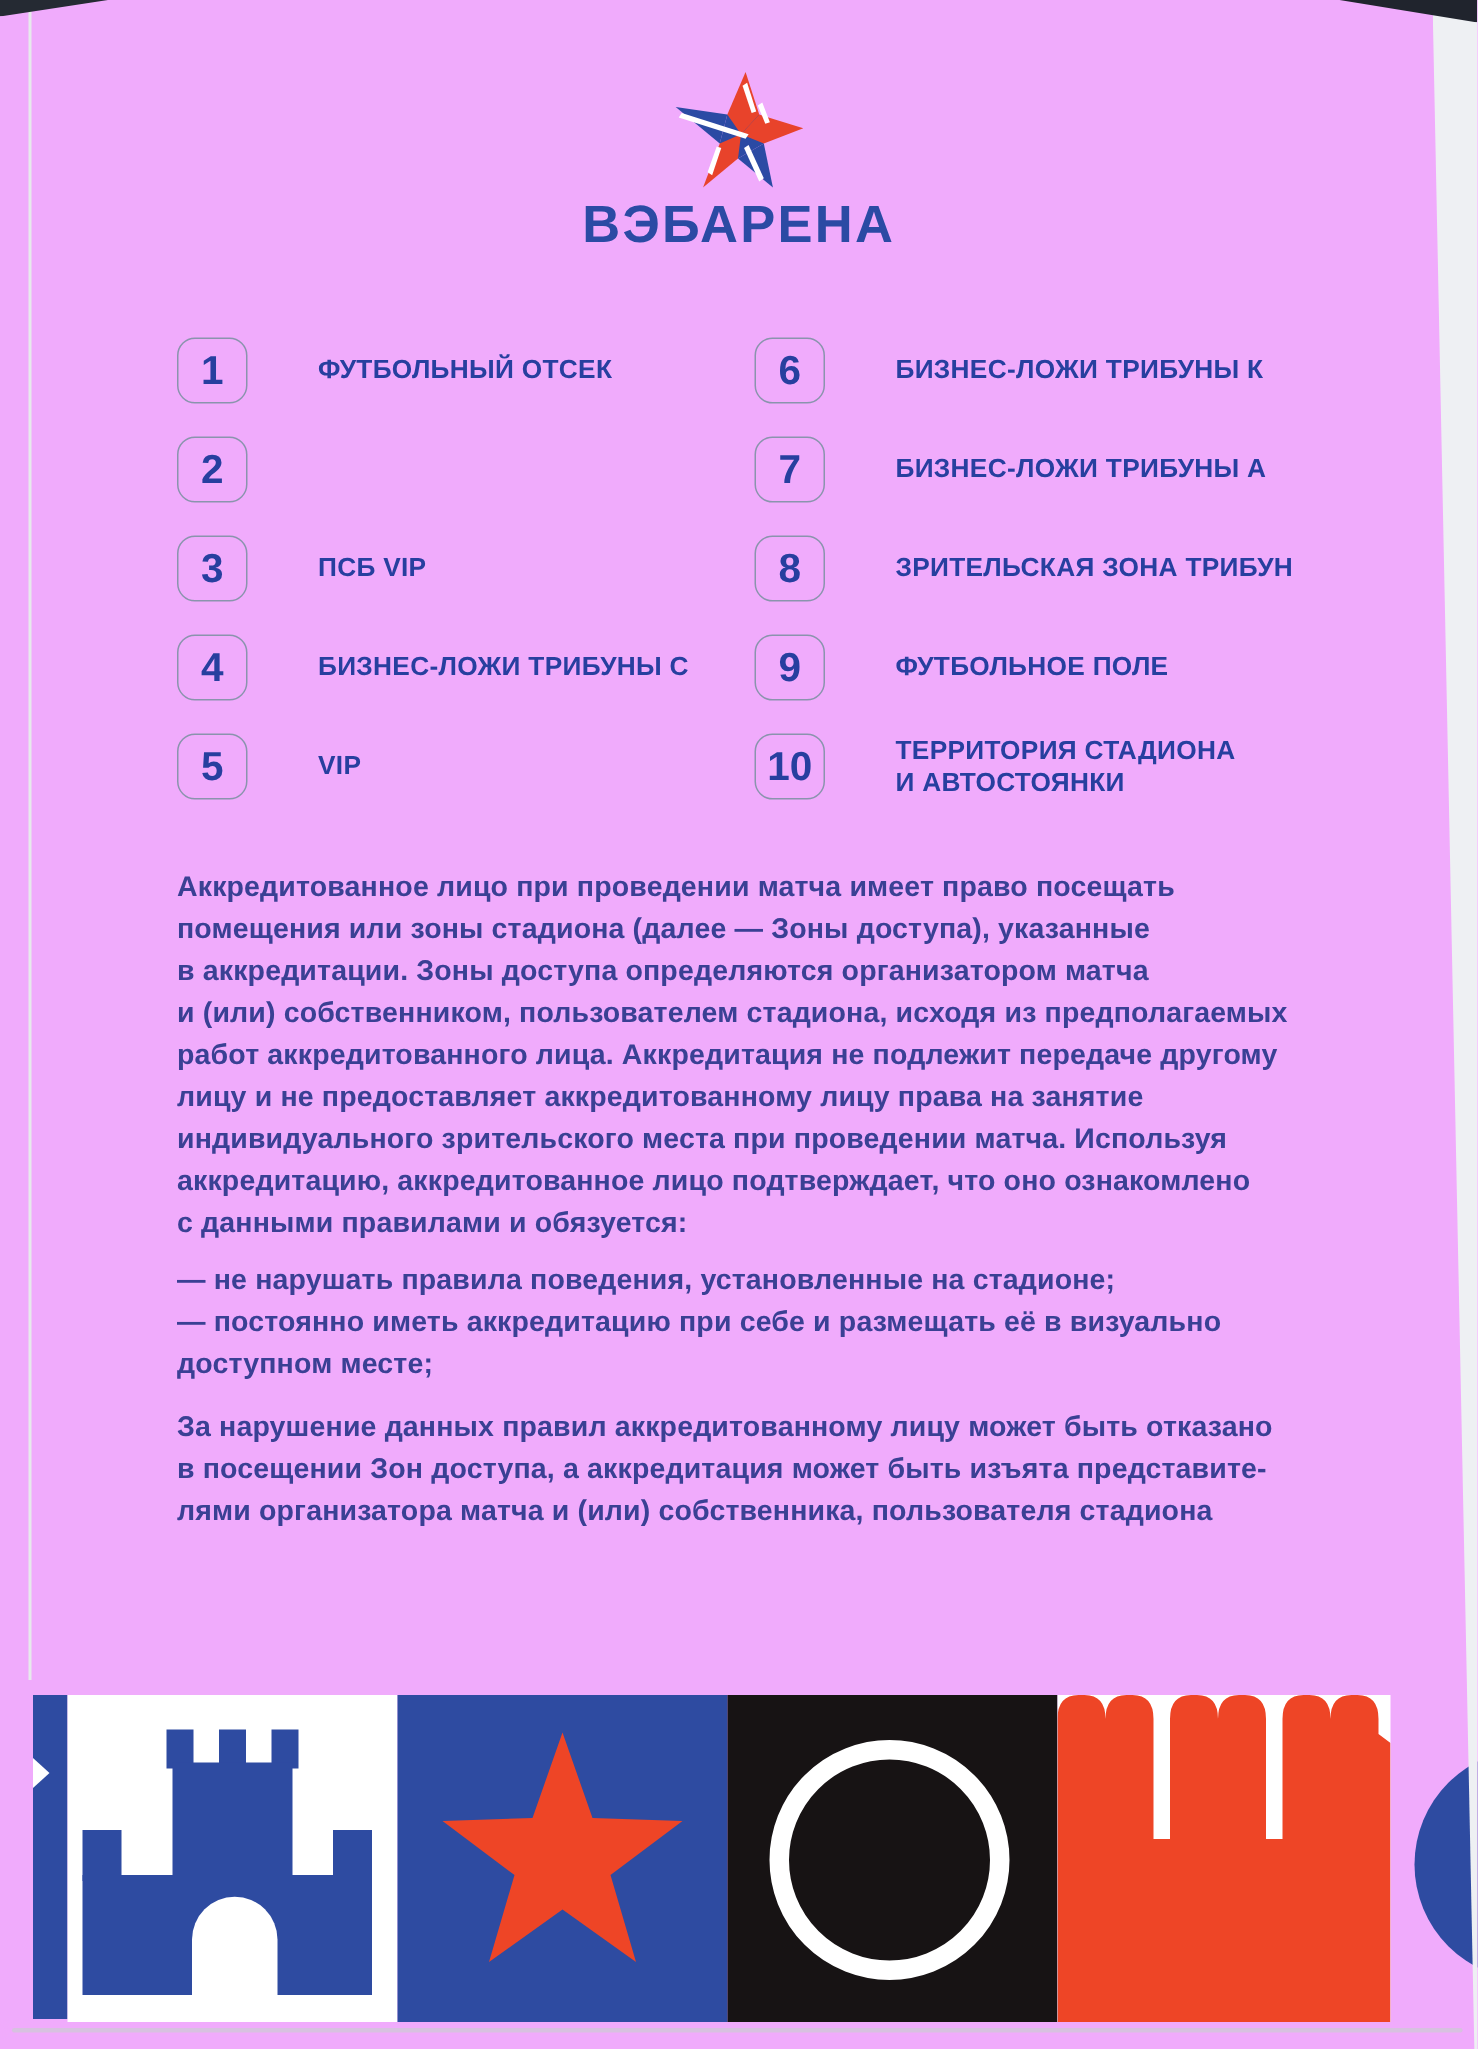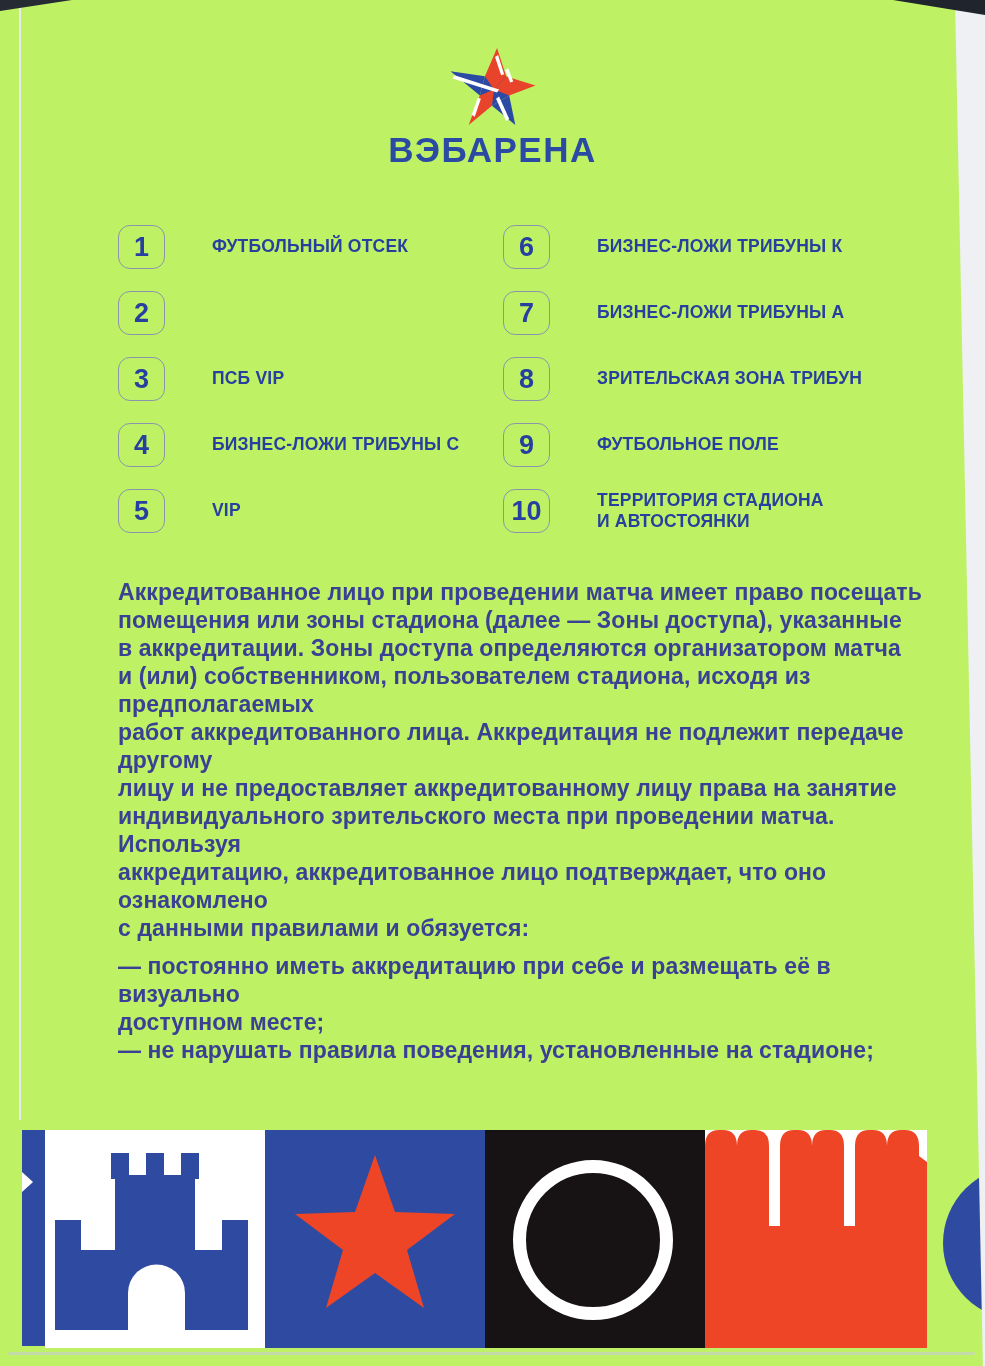--- a/index.html
+++ b/index.html
@@ -1,21 +1,21 @@
 <!DOCTYPE html>
 <html><head>
 <meta charset="utf-8">
 <style>
   html,body { margin:0; padding:0; }
   body {
     width:985px; height:1366px; position:relative; background:#ffffff;
     font-family:"Liberation Sans","DejaVu Sans",sans-serif;
     -webkit-font-smoothing:antialiased;
   }
-  .card { position:absolute; inset:0; background:#bef264; overflow:hidden; }
+  .card { position:absolute; inset:0; background:#f0abfc; overflow:hidden; }
 
   
   .scan-corner-tl { position:absolute; top:0; left:0; width:72px; height:11px;
     background:#252a33; clip-path:polygon(0 0,100% 0,0 100%); }
   .scan-corner-tr { position:absolute; top:0; right:0; width:92px; height:15px;
     background:#20242d; clip-path:polygon(100% 0,100% 100%,0 0); }
   .scan-edge-right { position:absolute; top:0; right:0; width:30px; height:100%;
     background:#eef0f3; clip-path:polygon(100% 0,100% 100%,93% 100%,0 0); }
   .scan-edge-left { position:absolute; top:0; left:19px; width:2px; height:1120px; background:#e7e9ec; }
   .scan-shadow-bottom { position:absolute; left:8px; right:10px; top:1352px; height:3px;
@@ -34,21 +34,21 @@
   .zone-row { display:flex; align-items:center; height:66px; }
   .zone-badge { flex:0 0 auto; width:47px; height:44px; box-sizing:border-box;
     border:1.6px solid #8a94ad; border-radius:12px;
     display:flex; align-items:center; justify-content:center;
     color:#273f9f; font-size:27px; font-weight:bold; }
   .zone-label { margin-left:47px; font-size:17.5px; font-weight:bold; color:#273f9f;
     line-height:1.22; letter-spacing:.2px; white-space:pre-line; text-transform:uppercase; }
 
   
   .rules { position:absolute; left:118px; top:578px; width:810px;
-    color:#3a4094; font-size:23px; font-weight:bold; line-height:28px; letter-spacing:.1px; }
+    color:#3a4094; font-size:19px; font-weight:bold; line-height:28px; letter-spacing:.1px; }
   .rules .para { white-space:pre-line; }
   .rules .bullet { white-space:pre-line; }
   .rules .gap-small { height:10px; }
   .rules .gap-large { height:14px; }
 
   
   .footer { position:absolute; left:0; top:1130px; width:985px; height:218px; }
   .tile { position:absolute; top:0; height:218px; }
   .strip-left { left:22px; width:23px; height:216px; background:#2e4ba1; }
   .strip-left .notch { position:absolute; left:0; top:42px; width:0; height:0;
@@ -139,24 +139,27 @@
     <div class="para">Аккредитованное лицо при проведении матча имеет право посещать
 помещения или зоны стадиона (далее — Зоны доступа), указанные
 в аккредитации. Зоны доступа определяются организатором матча
 и (или) собственником, пользователем стадиона, исходя из предполагаемых
 работ аккредитованного лица. Аккредитация не подлежит передаче другому
 лицу и не предоставляет аккредитованному лицу права на занятие
 индивидуального зрительского места при проведении матча. Используя
 аккредитацию, аккредитованное лицо подтверждает, что оно ознакомлено
 с данными правилами и обязуется:</div>
     <div class="gap-small"></div>
+    <div class="bullet">— не нарушать правила поведения, установленные на стадионе;</div>
     <div class="bullet">— постоянно иметь аккредитацию при себе и размещать её в визуально
 доступном месте;</div>
-    <div class="bullet">— не нарушать правила поведения, установленные на стадионе;</div>
     <div class="gap-large"></div>
+    <div class="para">За нарушение данных правил аккредитованному лицу может быть отказано
+в посещении Зон доступа, а аккредитация может быть изъята представите-
+лями организатора матча и (или) собственника, пользователя стадиона</div>
   </div>
 
   <div class="footer">
     <div class="tile strip-left">
       <div class="notch"></div>
     </div>
 
     <div class="tile tile-castle">
       <svg viewBox="0 0 220 218">
         <g fill="#2e4ba1">

